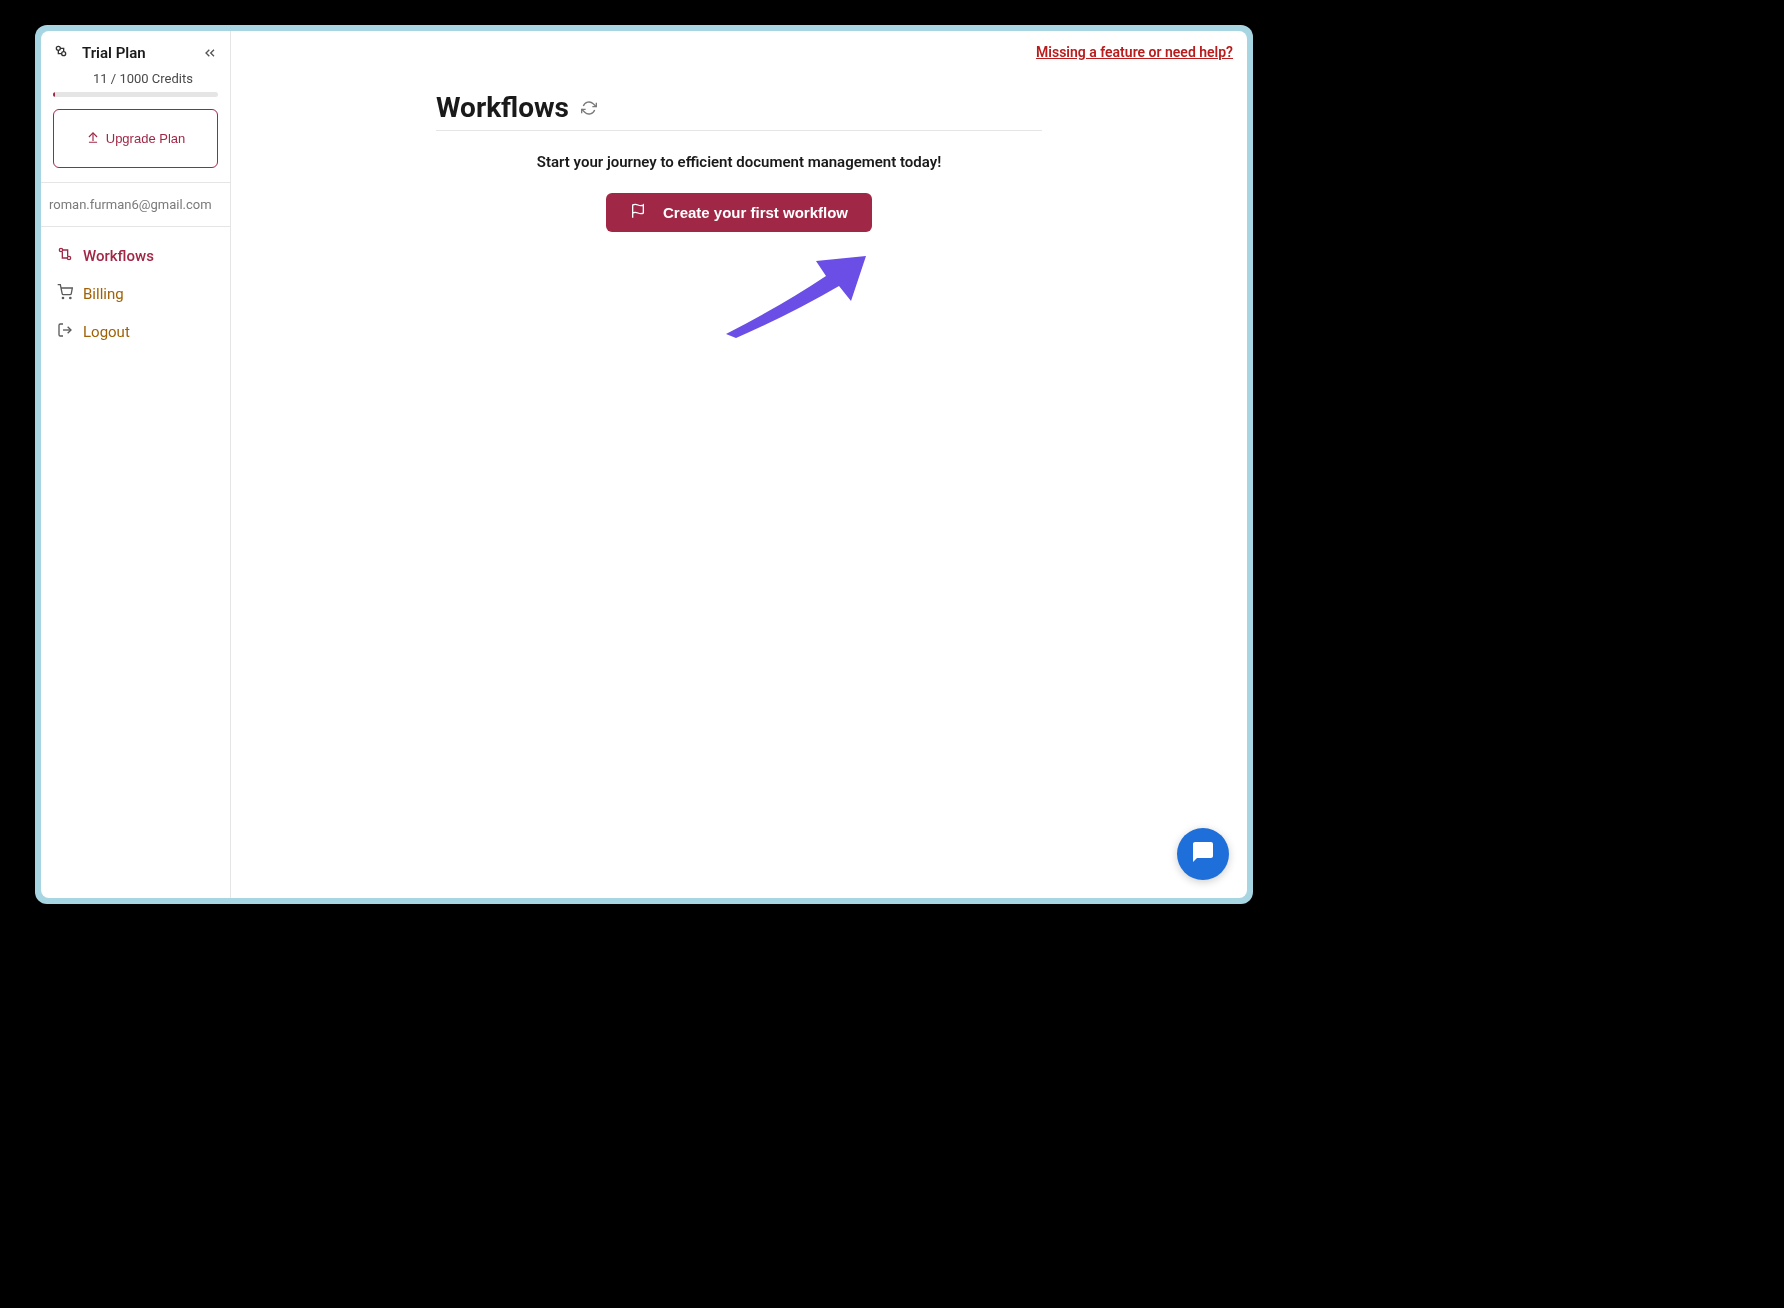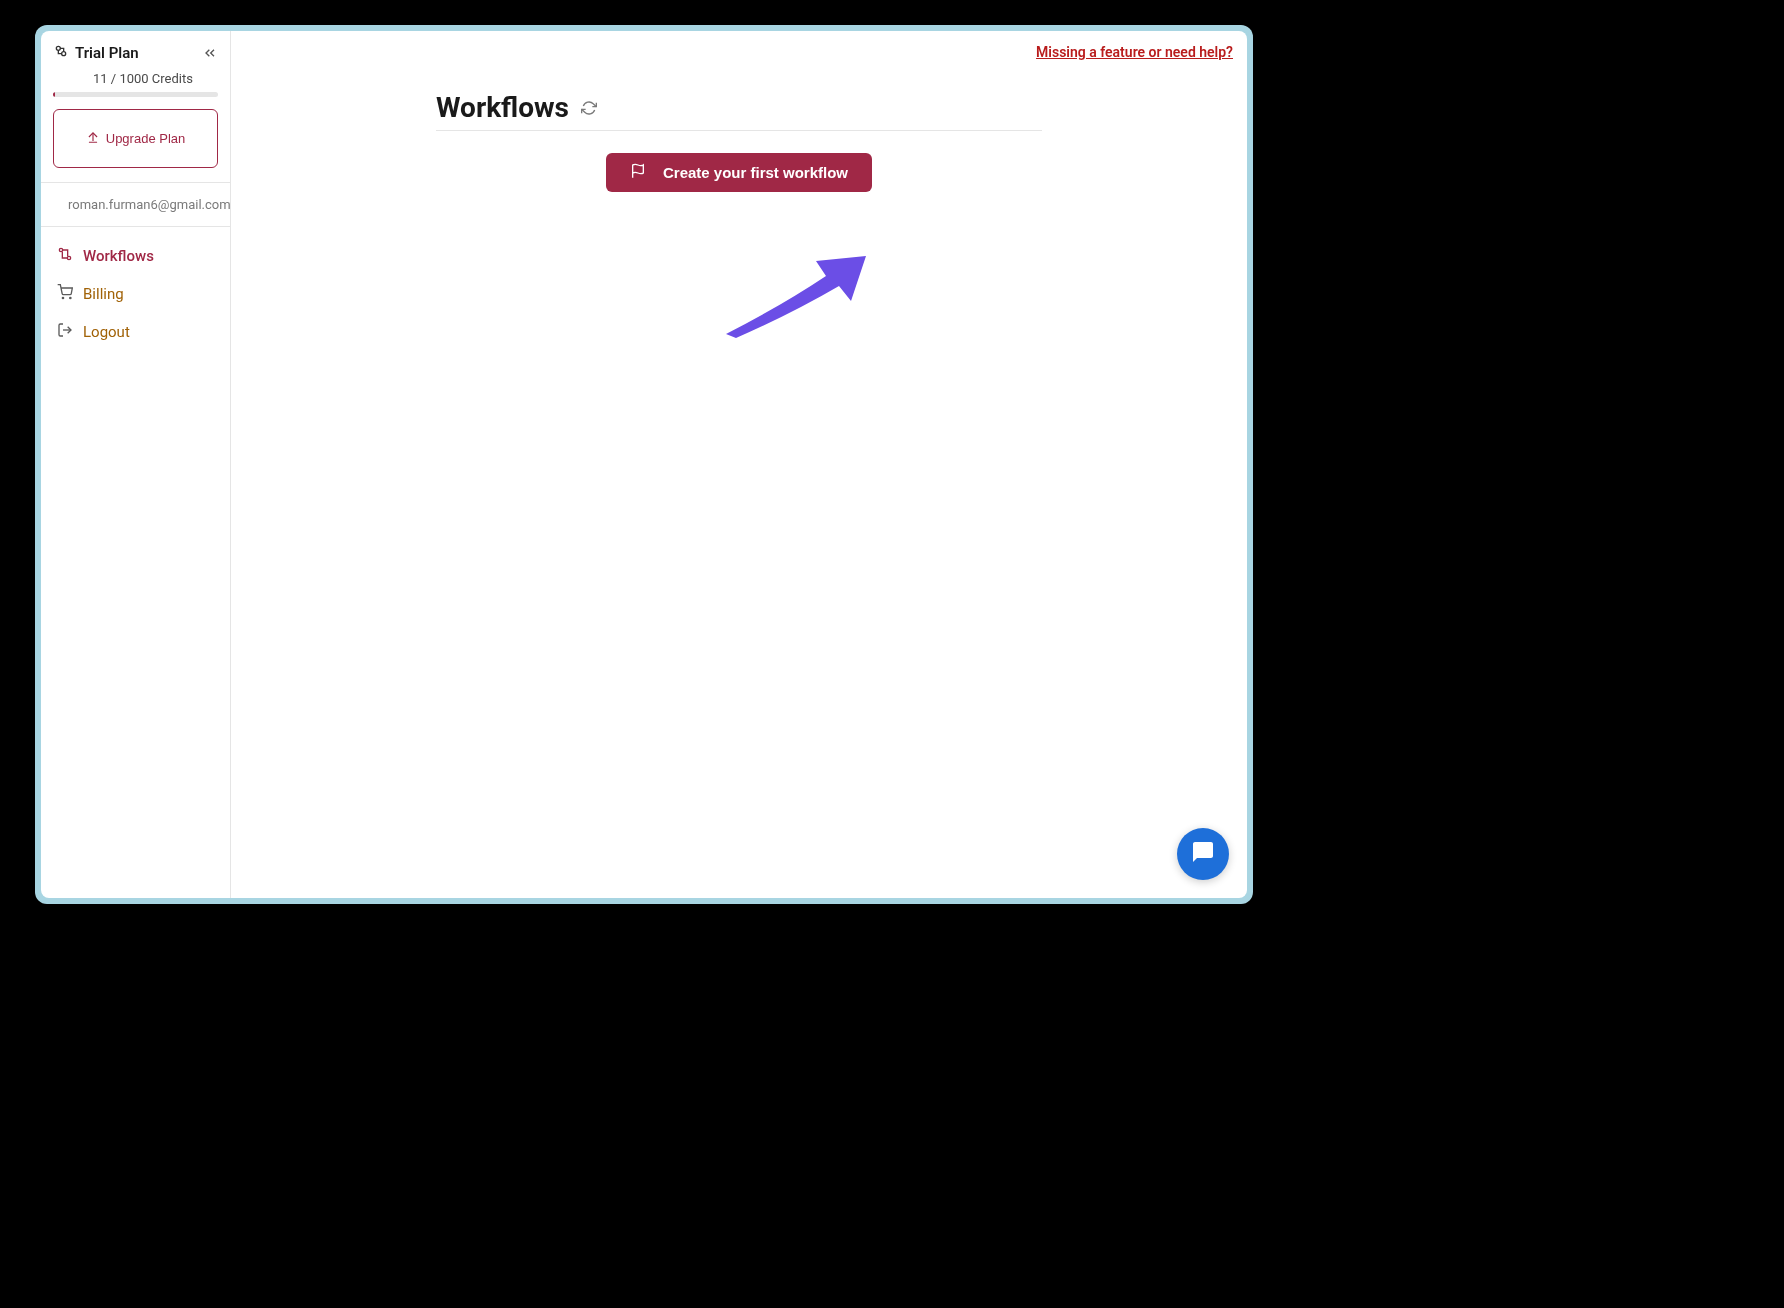--- a/index.html
+++ b/index.html
@@ -42,21 +42,21 @@
     }
     .plan-row {
       display: flex;
       align-items: center;
       justify-content: space-between;
       margin-bottom: 8px;
     }
     .plan-left {
       display: flex;
       align-items: center;
-      gap: 6px;
+      gap: 13px;
       justify-content: center;
     }
     .plan-label {
       font-weight: 600;
       font-size: 15px;
       color: #1a1a1a;
     }
     .collapse-btn {
       cursor: pointer;
       color: #555;
@@ -91,21 +91,21 @@
       border-radius: 6px;
       font-size: 13px;
       font-weight: 500;
       cursor: pointer;
       display: flex;
       align-items: center;
       justify-content: center;
       gap: 6px;
     }
     .user-section {
-      padding: 14px 27px;
+      padding: 14px 8px;
       border-bottom: 1px solid #e5e5e5;
     }
     .user-email {
       font-size: 13px;
       color: #7a7a7a;
     }
     .nav-section {
       padding: 10px 8px;
     }
     .nav-item {
@@ -296,20 +296,21 @@
           <span class="refresh-btn">
             <svg width="16" height="16" viewBox="0 0 24 24" fill="none" stroke="currentColor" stroke-width="2">
               <polyline points="23 4 23 10 17 10"></polyline>
                 <polyline points="1 20 1 14 7 14"></polyline>
               <path d="M3.51 9a9 9 0 0 1 14.85-3.36L23 10"></path>
                 <path d="M20.49 15a9 9 0 0 1-14.85 3.36L1 14"></path>
             </svg>
           </span>
         </div>
 
+        <div class="journey-text">Start your journey to efficient document management today!</div>
 
         <button class="create-btn">
           <span>
             <svg width="16" height="16" viewBox="0 0 24 24" fill="none" stroke="#fff" stroke-width="2">
               <path d="M4 15s1-1 4-1 5 2 8 2 4-1 4-1V3s-1 1-4 1-5-2-8-2-4 1-4 1z"></path>
               <line x1="4" y1="22" x2="4" y2="15"></line>
             </svg>
           </span>
           <span>Create your first workflow</span>
         </button>

